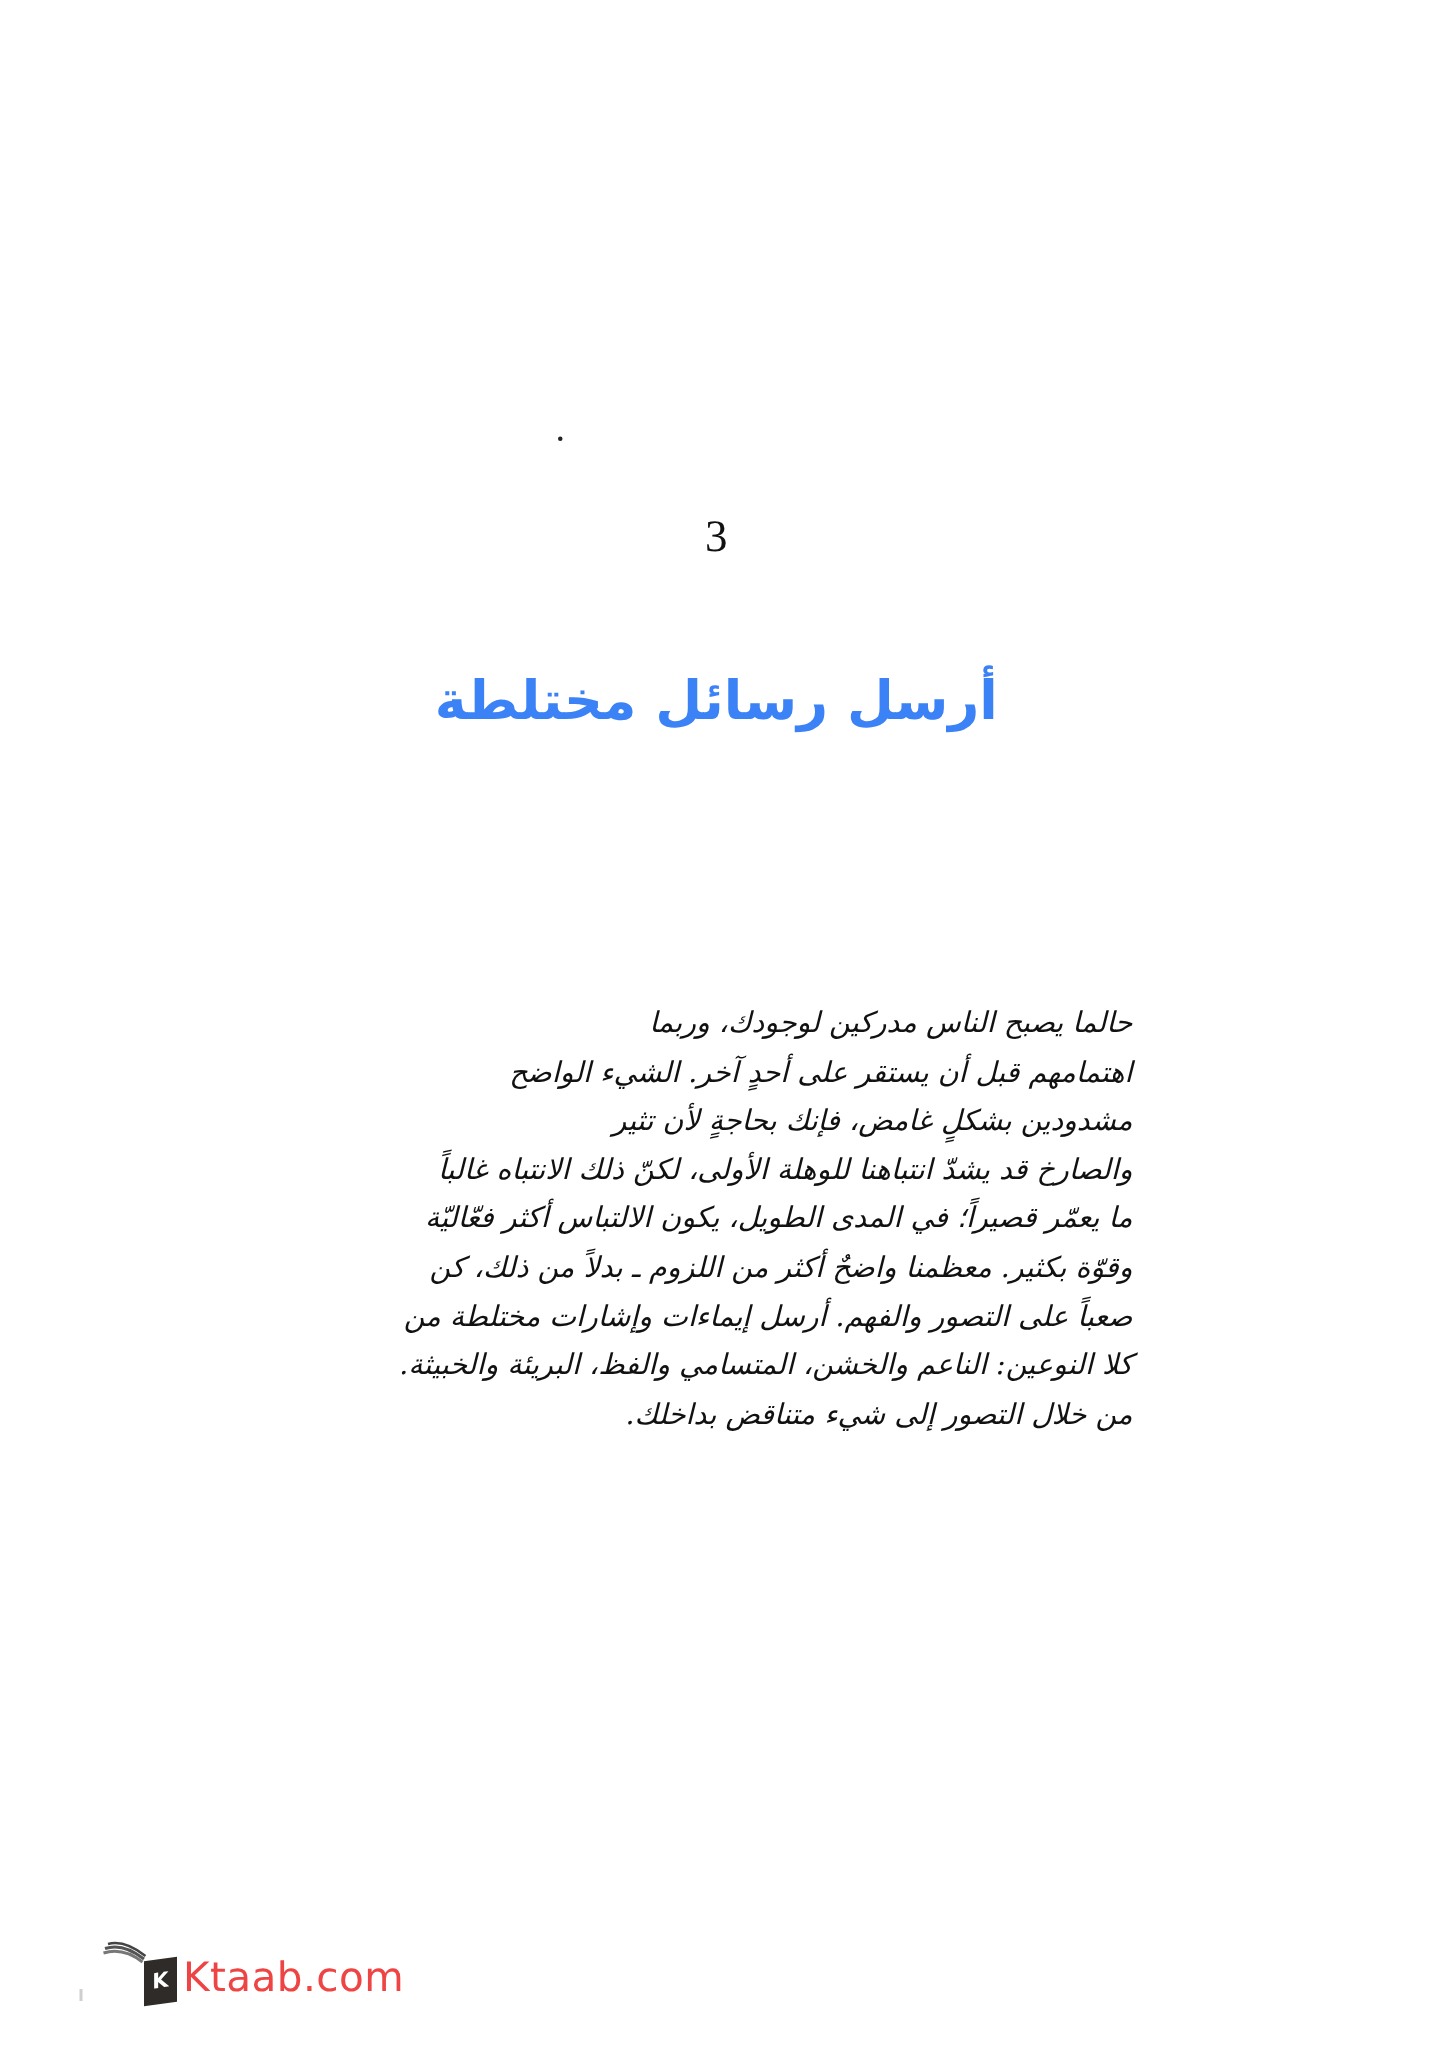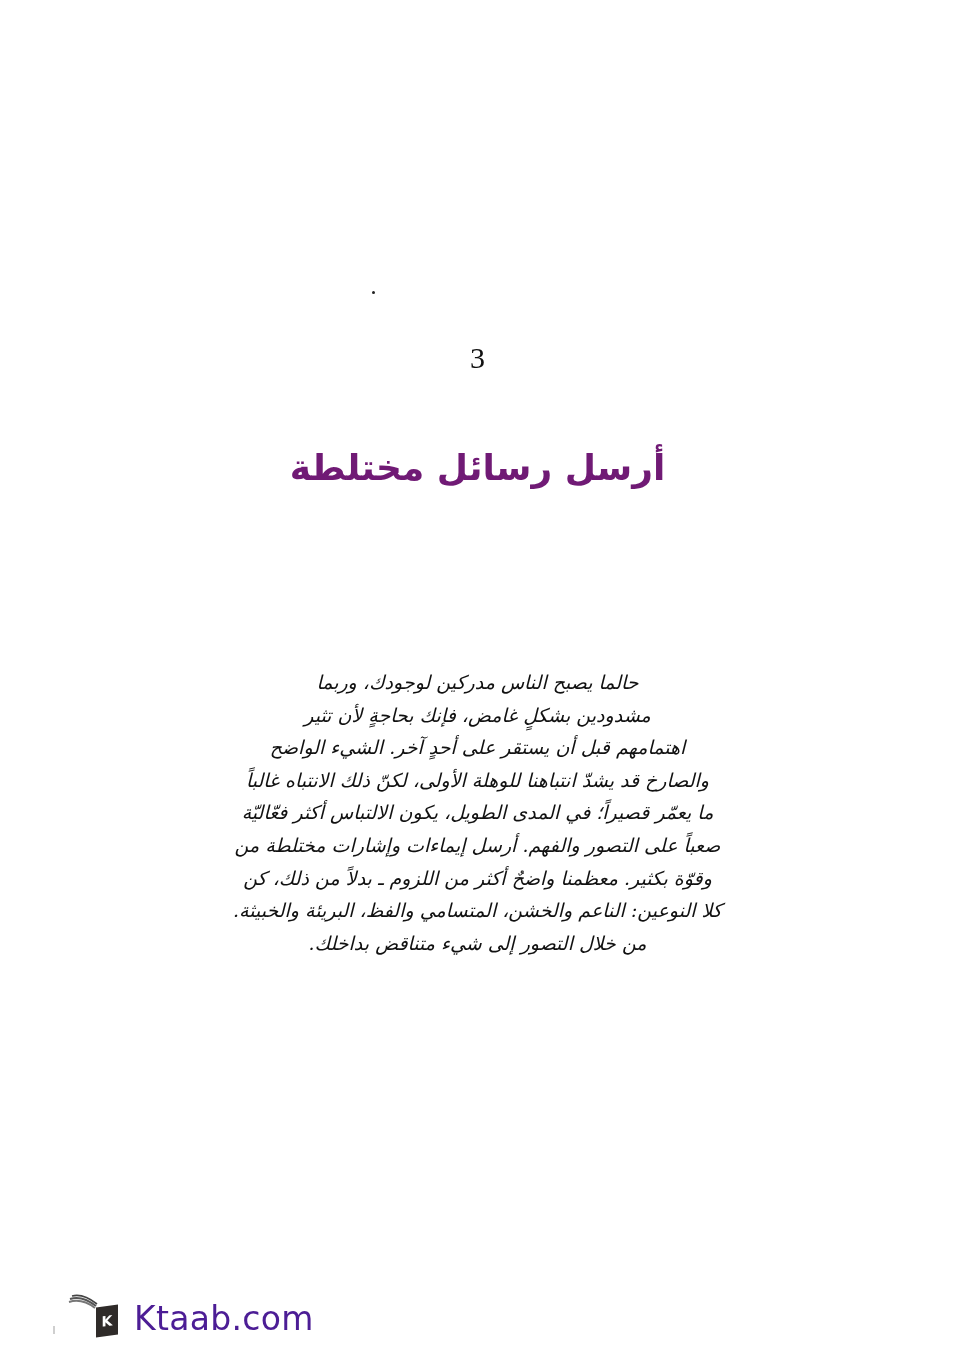--- a/index.html
+++ b/index.html
@@ -45,38 +45,39 @@
       position: absolute;
       left: 0;
       width: 955px;
       top: 440px;
       text-align: center;
       direction: rtl;
       font-family: "DejaVu Sans", sans-serif;
       font-weight: bold;
       font-size: 36px;
       line-height: 56px;
-      color: #701a75;
+      color: #3b82f6;
     }
     .body-text {
       position: absolute;
       left: 200px;
       width: 555px;
       top: 666px;
       direction: rtl;
       text-align: center;
       font-family: "DejaVu Serif", serif;
       font-style: italic;
       font-size: 19px;
       line-height: 32.6px;
       color: #111;
     }
     .body-line {
       display: block;
       white-space: nowrap;
+      text-align: right;
     }
     .logo {
       position: absolute;
       left: 62px;
       top: 1290px;
       height: 56px;
       display: flex;
       align-items: center;
     }
     .logo-mark {
@@ -105,23 +106,23 @@
     }
     .logo-pages {
       position: absolute;
       left: 6px;
       top: 4px;
       width: 30px;
       height: 16px;
     }
     .logo-text {
       font-family: "DejaVu Sans", sans-serif;
-      font-size: 33px;
-      color: #4c1d95;
-      margin-left: 14px;
+      font-size: 27px;
+      color: #ef4444;
+      margin-left: 2px;
       letter-spacing: 0.3px;
     }
     .logo-tick {
       position: absolute;
       left: 53px;
       top: 1326px;
       width: 2px;
       height: 8px;
       background: #cfcfcf;
     }
@@ -132,26 +133,26 @@
 <div class="page">
 
   <div class="stray-dot"></div>
 
   <div class="chapter-number">3</div>
 
   <div class="chapter-title">أرسل رسائل مختلطة</div>
 
   <div class="body-text">
     <span class="body-line">حالما يصبح الناس مدركين لوجودك، وربما</span>
+    <span class="body-line">اهتمامهم قبل أن يستقر على أحدٍ آخر. الشيء الواضح</span>
     <span class="body-line">مشدودين بشكلٍ غامض، فإنك بحاجةٍ لأن تثير</span>
-    <span class="body-line">اهتمامهم قبل أن يستقر على أحدٍ آخر. الشيء الواضح</span>
     <span class="body-line">والصارخ قد يشدّ انتباهنا للوهلة الأولى، لكنّ ذلك الانتباه غالباً</span>
     <span class="body-line">ما يعمّر قصيراً؛ في المدى الطويل، يكون الالتباس أكثر فعّاليّة</span>
+    <span class="body-line">وقوّة بكثير. معظمنا واضحٌ أكثر من اللزوم ـ بدلاً من ذلك، كن</span>
     <span class="body-line">صعباً على التصور والفهم. أرسل إيماءات وإشارات مختلطة من</span>
-    <span class="body-line">وقوّة بكثير. معظمنا واضحٌ أكثر من اللزوم ـ بدلاً من ذلك، كن</span>
     <span class="body-line">كلا النوعين: الناعم والخشن، المتسامي والفظ، البريئة والخبيثة.</span>
     <span class="body-line">من خلال التصور إلى شيء متناقض بداخلك.</span>
   </div>
 
   <div class="logo-tick"></div>
 
   <div class="logo">
     <div class="logo-mark">
       <svg class="logo-pages" viewBox="0 0 30 16">
         <path d="M2 5 Q14 1 28 12" stroke="#555" stroke-width="2" fill="none"></path>

